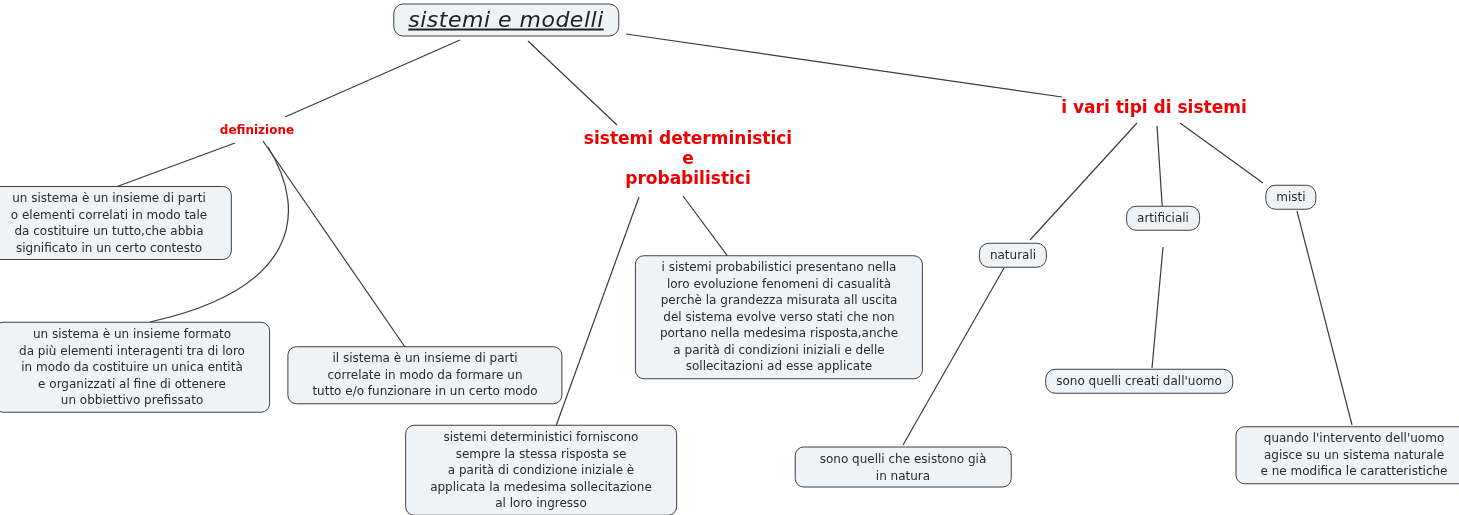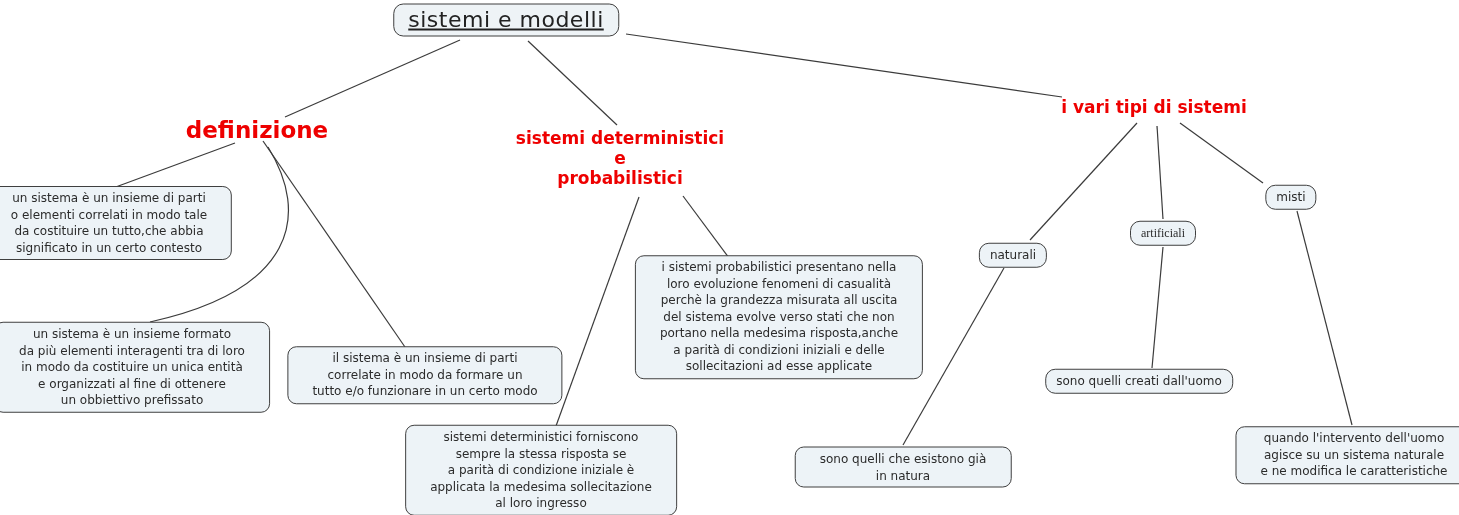--- a/index.html
+++ b/index.html
@@ -46,38 +46,39 @@
     padding: 3px 10px;
   }
   .title-node {
     position: absolute;
     transform: translate(-50%, -50%);
     background: #eef3f6;
     border: 1.5px solid #3f3f3f;
     border-radius: 10px;
     color: #222222;
     font-size: 22px;
+    font-style: italic;
     text-decoration: underline;
     letter-spacing: 0.5px;
     padding: 2px 14px 4px 14px;
     z-index: 1;
     white-space: pre;
   }
   .topic-label {
     position: absolute;
     transform: translate(-50%, -50%);
     color: #ee0000;
     font-weight: bold;
     font-size: 17px;
     line-height: 20px;
     text-align: center;
     white-space: pre;
     z-index: 1;
   }
-  .topic-label.big { font-size: 23px; }
+  .topic-label.big { font-size: 12px; }
 </style>
 </head>
 <body>
 
 <div id="canvas">
 
   <svg id="edges" width="1459" height="515" viewBox="0 0 1459 515">
     <path d="M460,40 L285,117"></path>
     <path d="M528,41 L617,125"></path>
     <path d="M626,34 L1062,97"></path>
@@ -91,21 +92,21 @@
     <path d="M1180,123 L1263,183"></path>
     <path d="M1004,268 L903,445"></path>
     <path d="M1163,247 L1152,368"></path>
     <path d="M1297,211 L1352,425"></path>
   </svg>
 
   <div class="title-node" style="left:506px; top:20px;">sistemi e modelli</div>
 
   <div class="topic-label big" style="left:257px; top:130px;">definizione</div>
 
-  <div class="topic-label" style="left:620px; top:158px;">sistemi deterministici
+  <div class="topic-label" style="left:688px; top:158px;">sistemi deterministici
 e
 probabilistici</div>
 
   <div class="topic-label" style="left:1154px; top:107px;text-align:right;">i vari tipi di sistemi</div>
 
   <div class="node" style="left:109px; top:223px;">un sistema è un insieme di parti
 o elementi correlati in modo tale
 da costituire un tutto,che abbia
 significato in un certo contesto</div>
 
@@ -128,21 +129,21 @@
 sollecitazioni ad esse applicate</div>
 
   <div class="node" style="left:541px; top:470px;">sistemi deterministici forniscono
 sempre la stessa risposta se
 a parità di condizione iniziale è
 applicata la medesima sollecitazione
 al loro ingresso</div>
 
   <div class="node small" style="left:1013px; top:255px;">naturali</div>
 
-  <div class="node small" style="left:1163px; top:233px;font-family:Liberation Serif, serif;">artificiali</div>
+  <div class="node small" style="left:1163px; top:218px;">artificiali</div>
 
   <div class="node small" style="left:1291px; top:197px;">misti</div>
 
   <div class="node" style="left:903px; top:467px;">sono quelli che esistono già
 in natura</div>
 
   <div class="node small" style="left:1139px; top:381px;">sono quelli creati dall'uomo</div>
 
   <div class="node" style="left:1354px; top:455px;">quando l'intervento dell'uomo
 agisce su un sistema naturale

